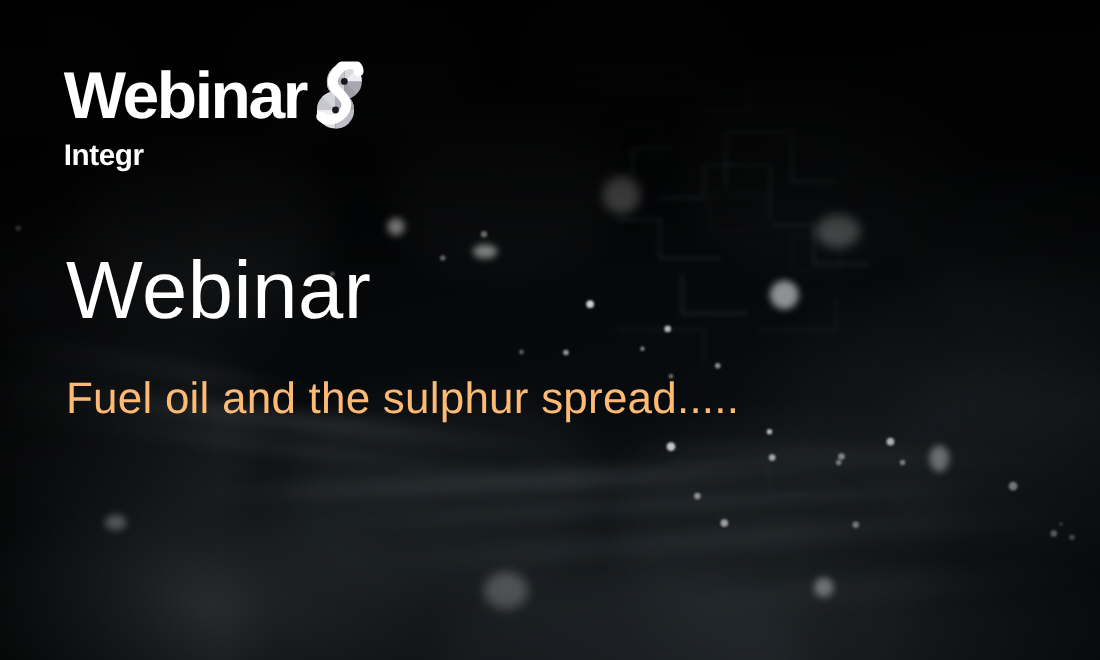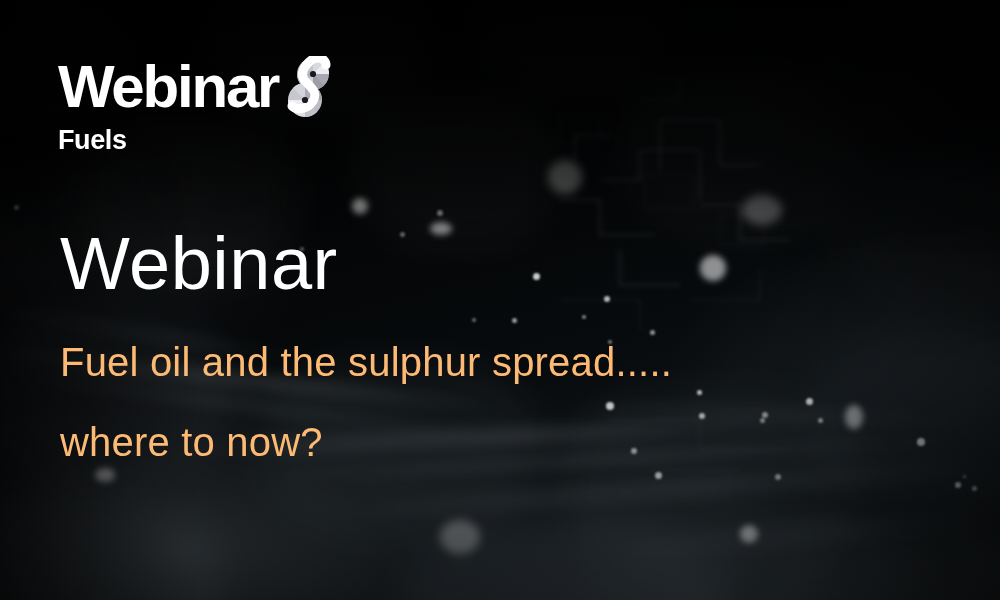--- a/index.html
+++ b/index.html
@@ -303,23 +303,22 @@
               <polygon points="26,44 43,61 26,61" fill="#c0c0c9"></polygon>
             </g>
 
             <path d="M47 9 C47 1, 36 0, 30 6 C23 13, 21 20, 27 26 C33 32, 39 37, 34 45 C29 53, 18 55, 13 50" fill="none" stroke="#ffffff" stroke-width="9" stroke-linecap="round"></path>
 
             <circle cx="34" cy="18" r="3.1" fill="#1a1a1e"></circle>
             <circle cx="26" cy="44" r="3.1" fill="#1a1a1e"></circle>
           </svg>
         </span>
       </div>
-      <div class="logo-sub">Fuels</div>
+      <div class="logo-sub">Integr</div>
     </div>
 
     <div class="title-block">
       <div class="headline">Webinar</div>
       <div class="subline sub-1">Fuel oil and the sulphur spread.....</div>
-      <div class="subline">where to now?</div>
     </div>
 
   </div>
 </div>
 
 </body></html>

